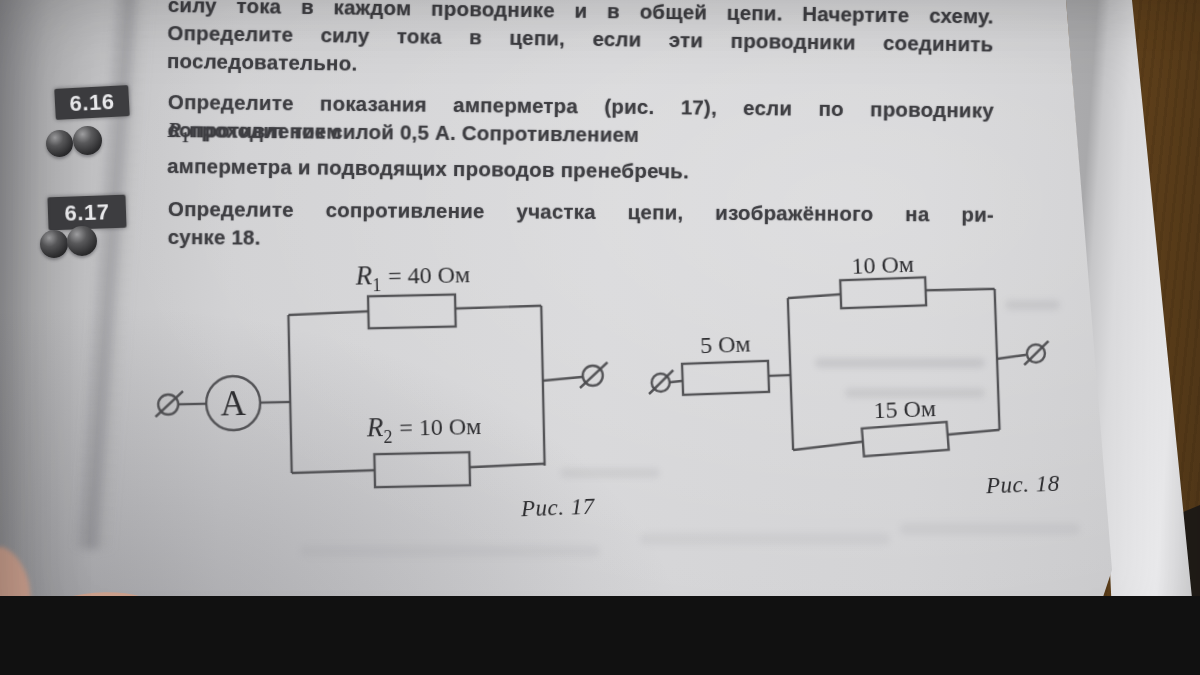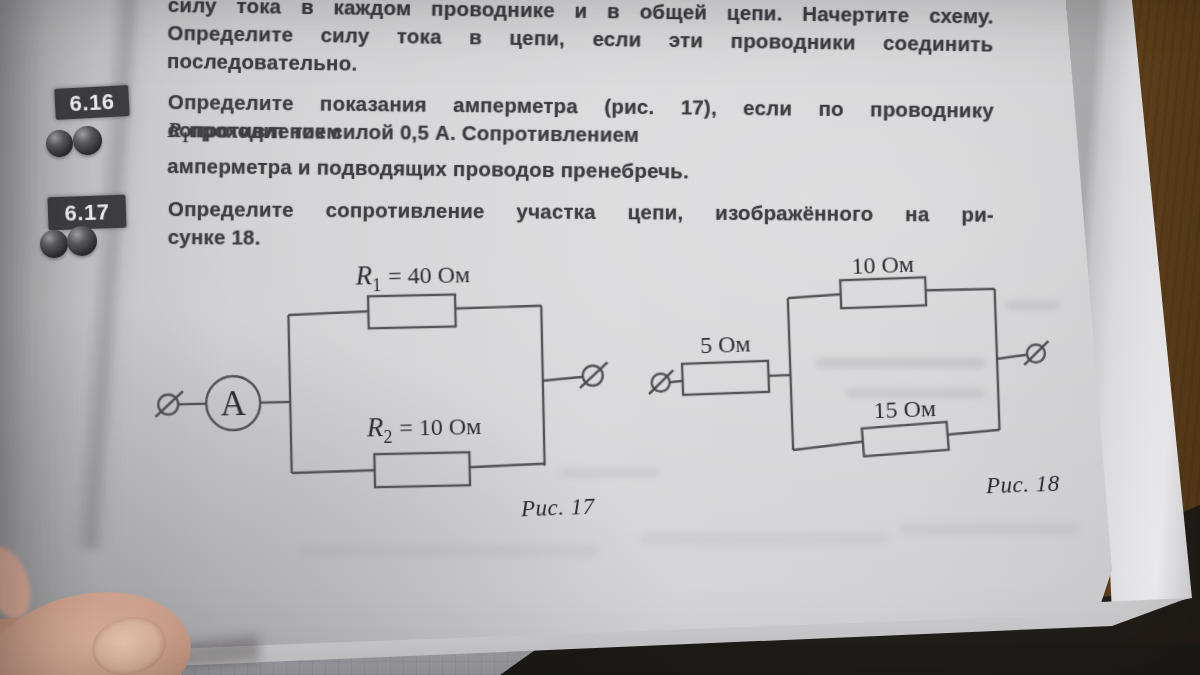--- a/index.html
+++ b/index.html
@@ -1,16 +1,16 @@
 <!DOCTYPE html>
 <html><head>
 <meta charset="utf-8">
 <style>
   html,body{margin:0;padding:0;background:#111;}
-  .photo{position:relative;width:1200px;height:675px;overflow:hidden;background:#ec4899;font-family:"Liberation Sans",sans-serif;}
+  .photo{position:relative;width:1200px;height:596px;overflow:hidden;background:#ec4899;font-family:"Liberation Sans",sans-serif;}
   .photo *{position:absolute;box-sizing:border-box;}
 
   
   .wood{left:0;top:0;width:1200px;height:675px;z-index:1;
     background:linear-gradient(100deg,#8a6332 0%,#7c5627 30%,#74501f 55%,#64431c 80%,#553a19 100%);
     clip-path:polygon(1050px 0px,1200px 0px,1200px 620px,1080px 665px);}
   .wood-grain{left:1040px;top:0;width:160px;height:675px;
     background:repeating-linear-gradient(96deg,rgba(50,32,10,.14) 0 3px,rgba(0,0,0,0) 3px 9px);}
   .graph{left:0;top:0;width:1200px;height:675px;z-index:2;background:#a6a6aa;
     background-image:

